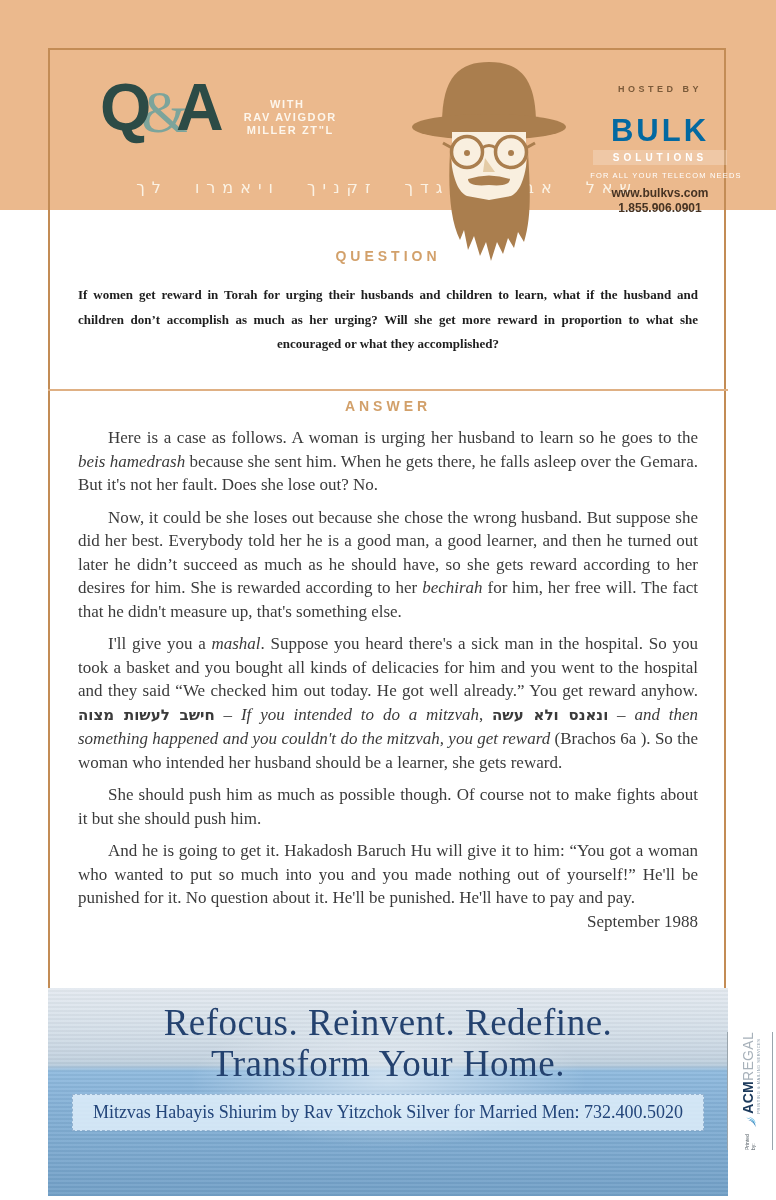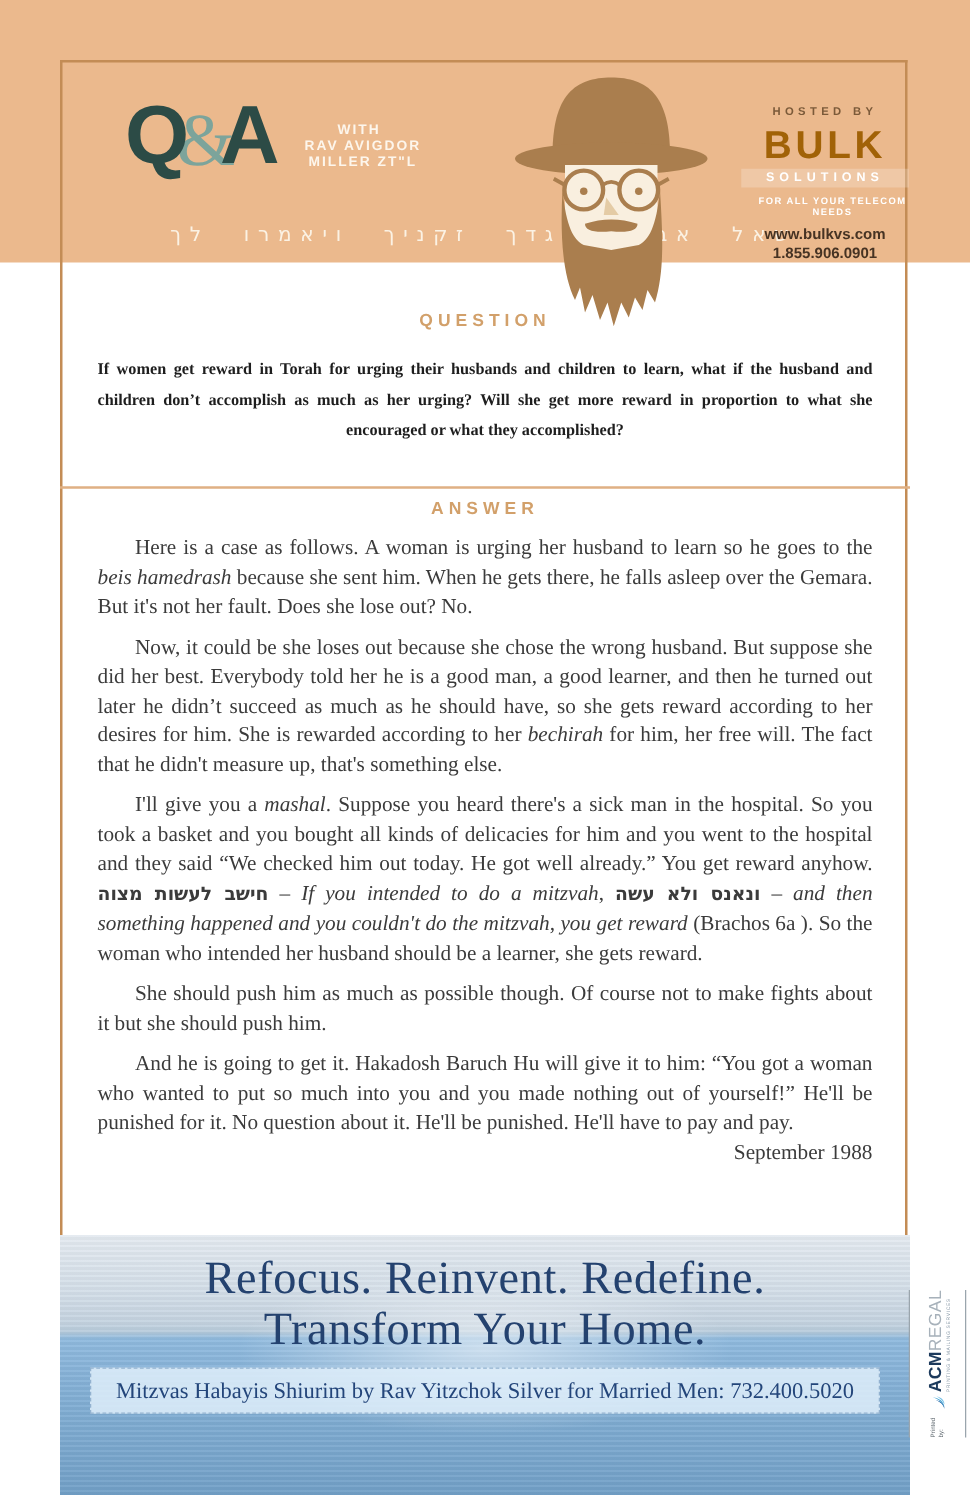--- a/index.html
+++ b/index.html
@@ -29,26 +29,26 @@
            text-align:center; direction:rtl; color:#fbf2e4;
            font-family:"DejaVu Sans", sans-serif; font-size:16px;
            letter-spacing:7px; word-spacing:15px; }
 
   .portrait { position:absolute; left:398px; top:48px; width:182px; height:214px;
               z-index:4; }
 
   .hosted { position:absolute; left:578px; top:84px; width:164px; z-index:5;
             text-align:center; font-family:"Liberation Sans", sans-serif; }
   .hosted-by { color:#7b5a39; font-size:9px; font-weight:700; letter-spacing:3.5px; }
-  .sponsor-name { color:#a16207; font-weight:800; font-size:31px; line-height:33px;
-                  letter-spacing:3px; margin-top:5px; }
+  .sponsor-name { color:#0369a1; font-weight:800; font-size:31px; line-height:33px;
+                  letter-spacing:3px; margin-top:20px; }
   .sponsor-sub { display:inline-block; color:#ffffff; font-size:10px; font-weight:700;
                  letter-spacing:4px; background:rgba(255,255,255,0.22);
                  padding:2px 20px; margin-top:1px; }
-  .sponsor-tagline { color:#ffffff; font-size:7.5px; font-weight:700;
+  .sponsor-tagline { color:#ffffff; font-size:7.5px; font-weight:400;
                      letter-spacing:1.2px; margin-top:6px;margin-left:12px; }
   .sponsor-web { color:#463323; font-size:12px; font-weight:700; margin-top:6px; }
   .sponsor-phone { color:#463323; font-size:12px; font-weight:700; margin-top:1px; }
 
   
   .section-heading { text-align:center; color:#d2a06a;
                      font-family:"Liberation Sans", sans-serif;
                      font-size:14px; font-weight:700; letter-spacing:4px; }
   .question-block { position:absolute; left:78px; top:248px; width:620px; z-index:5; }
   .question-text { margin-top:19px; font-weight:700; color:#1e1e1e;

